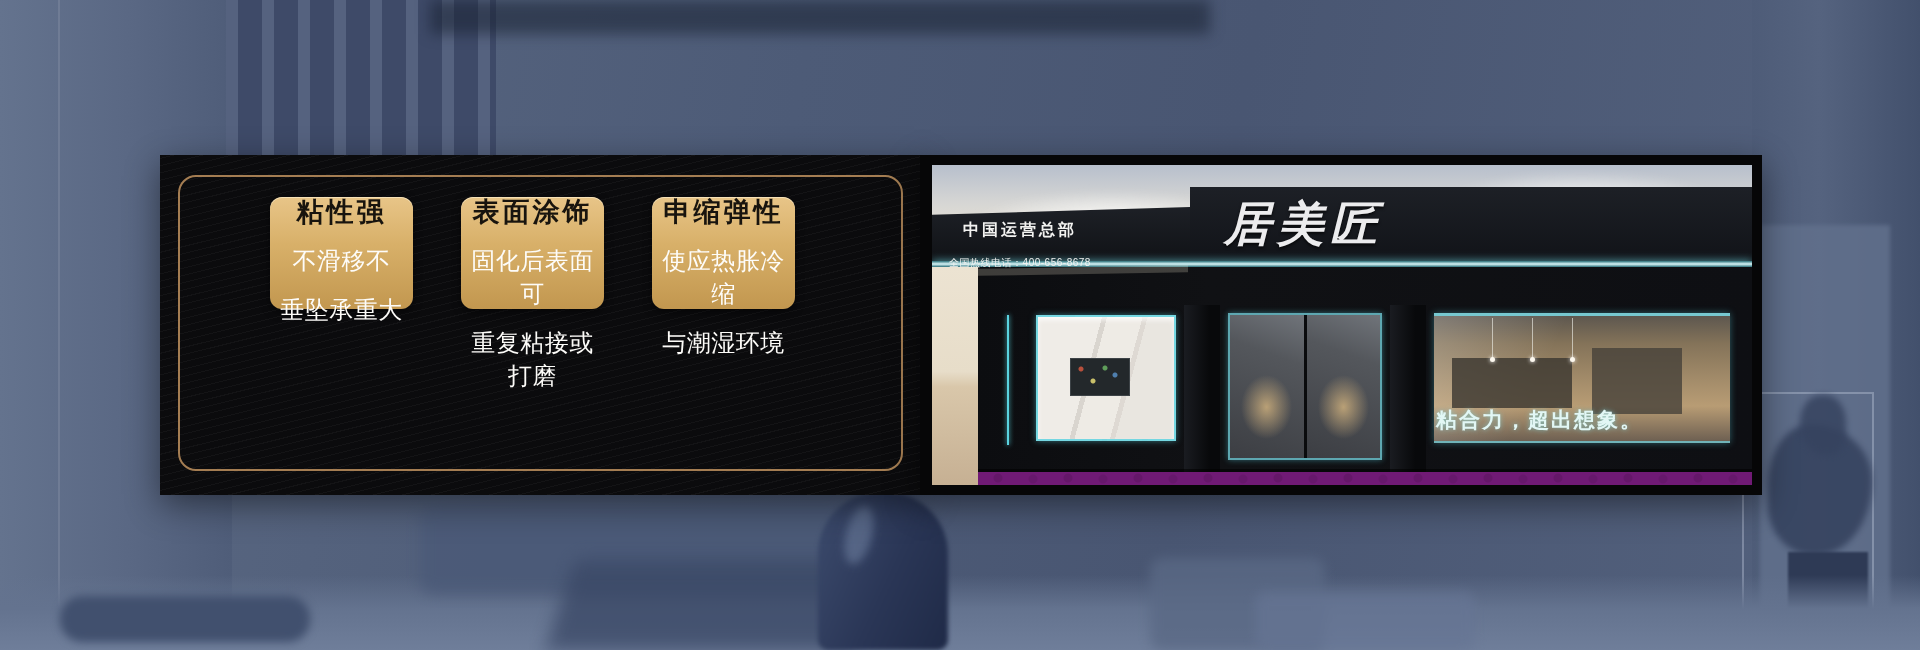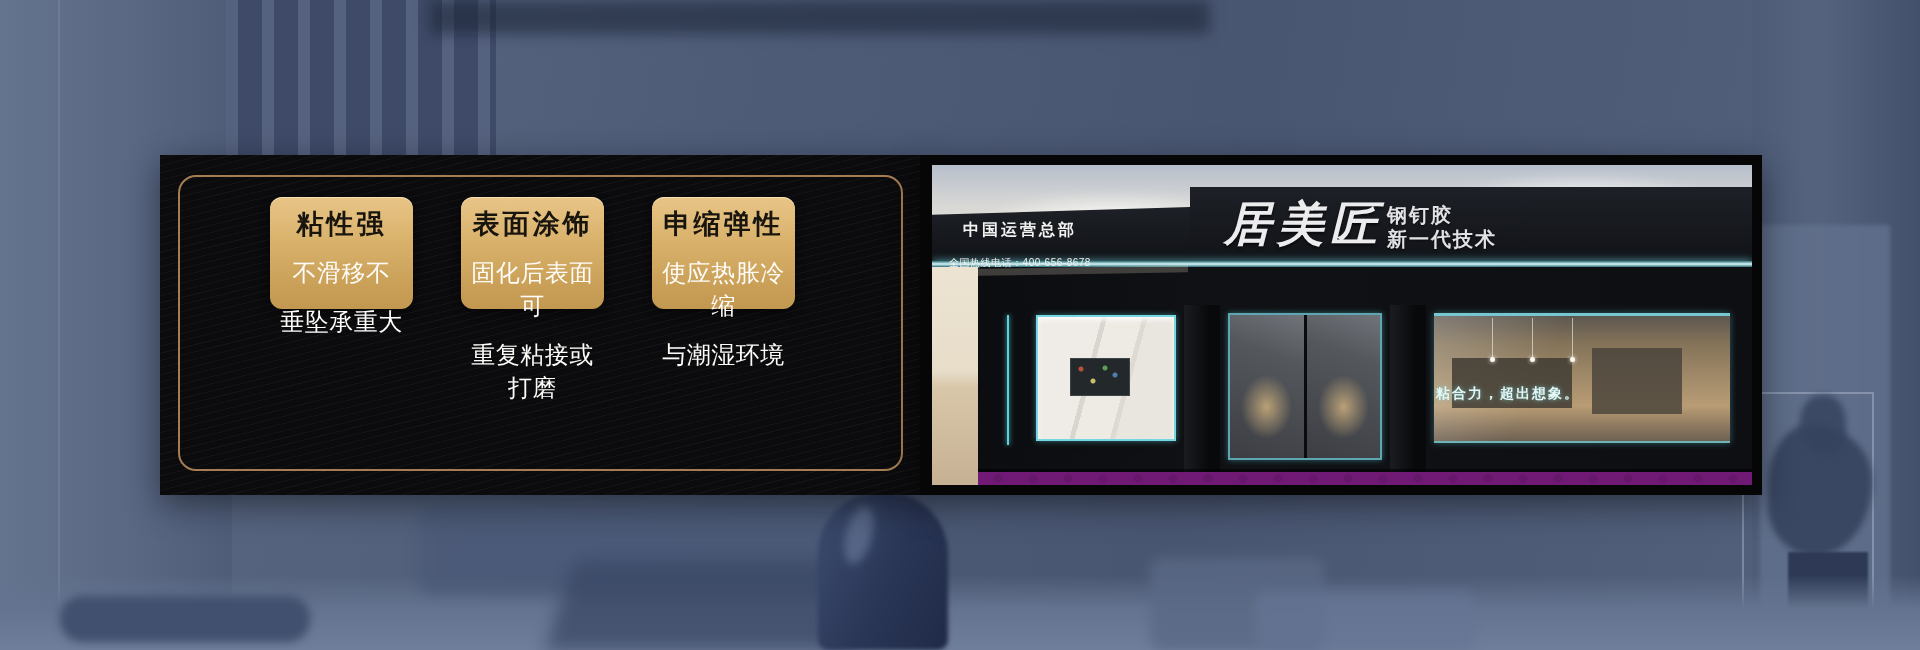--- a/index.html
+++ b/index.html
@@ -42,21 +42,21 @@
   .left-panel{left:160px;top:155px;width:765px;height:340px;background:#0b0b0d;
               box-shadow:0 10px 32px rgba(0,0,0,.45);
               background-image:repeating-linear-gradient(-14deg,rgba(255,255,255,.035) 0 1px,transparent 1px 7px);}
   .gold-outline{left:18px;top:20px;width:725px;height:296px;border:2px solid #b5895a;border-radius:18px;
                 box-sizing:border-box;opacity:.9;}
   .badges{left:110px;top:42px;display:grid;grid-template-columns:repeat(3,143px);
           grid-auto-rows:112px;column-gap:48px;row-gap:36px;}
   .badge{border-radius:12px;text-align:center;
          background:linear-gradient(180deg,#e8c588 0%,#d8b069 42%,#c2974f 100%);
          box-shadow:inset 0 1px 0 rgba(255,245,220,.55),0 3px 8px rgba(0,0,0,.5);
-         padding-top:12px;box-sizing:border-box;}
+         box-sizing:border-box;}
   .badge-title{font-size:27px;font-weight:bold;color:#18140e;letter-spacing:3px;line-height:1.15;}
   .badge-sub{font-size:24px;color:#fdfcf9;line-height:1.38;margin-top:16px;letter-spacing:.5px;}
   .badge-sub:first-of-type{margin-top:7px;}
 
   
   .photo-frame{left:920px;top:155px;width:842px;height:340px;background:#060607;
                box-shadow:0 10px 32px rgba(0,0,0,.45);}
   .photo{left:12px;top:10px;width:820px;height:320px;overflow:hidden;background:#701a75;}
   .sky{left:0;top:0;width:820px;height:108px;
        background:linear-gradient(180deg,#b7bfcc 0%,#d6d6d4 35%,#efe7d6 78%,#f3ead6 100%);}
@@ -115,21 +115,21 @@
   
   .hq{left:0;top:55px;width:176px;text-align:center;color:#f2f2f0;}
   .hq-1{font-size:16px;font-weight:bold;letter-spacing:3px;}
   .hq-2{font-size:10px;letter-spacing:.5px;margin-top:15px;}
   .brand{left:292px;top:28px;font-size:47px;font-weight:bold;color:#ececee;letter-spacing:6px;
          text-shadow:0 2px 3px rgba(0,0,0,.65);font-style:italic;}
   .brand-side{left:455px;top:38px;color:#e2e2e4;font-weight:bold;text-shadow:0 1px 2px rgba(0,0,0,.6);}
   .brand-side div{font-size:20px;letter-spacing:2px;line-height:1.2;}
   .slogan-right{left:612px;top:55px;width:208px;text-align:center;font-size:21px;font-weight:bold;
                 color:#eef0f1;letter-spacing:1px;text-shadow:0 1px 2px rgba(0,0,0,.6);}
-  .win-slogan{left:504px;top:220px;font-size:14px;font-weight:bold;color:#e2f7f5;letter-spacing:2px;
+  .win-slogan{left:504px;top:241px;font-size:21px;font-weight:bold;color:#e2f7f5;letter-spacing:2px;
               text-shadow:0 0 5px rgba(120,220,230,.7);}
 </style>
 </head>
 <body>
 
 <div class="stage">
 
   <div class="abs bg-left"></div>
   <div class="abs bg-left-seam"></div>
   <div class="abs bg-slats"></div>
@@ -218,22 +218,18 @@
       </div>
 
       <div class="abs step-line"></div>
       <div class="abs pave"></div>
 
       <div class="abs hq">
         <div class="hq-1">中国运营总部</div>
         <div class="hq-2">全国热线电话：400-656-8678</div>
       </div>
       <div class="abs brand">居美匠</div>
-      <div class="abs brand-side">
-        <div>钢钉胶</div>
-        <div>新一代技术</div>
-      </div>
       <div class="abs win-slogan">粘合力，超出想象。</div>
 
     </div>
   </div>
 
 </div>
 
 </body></html>

